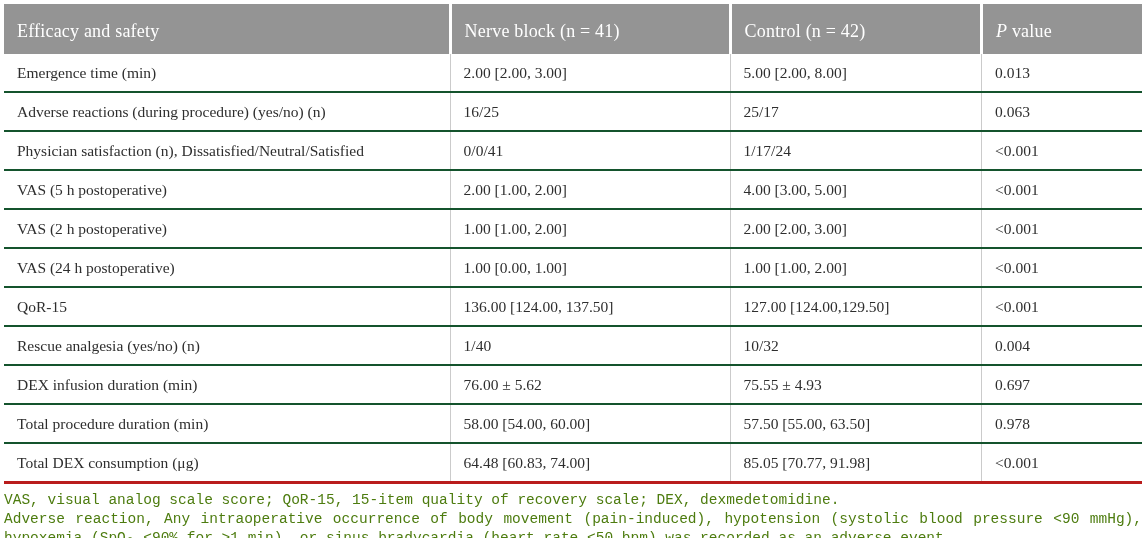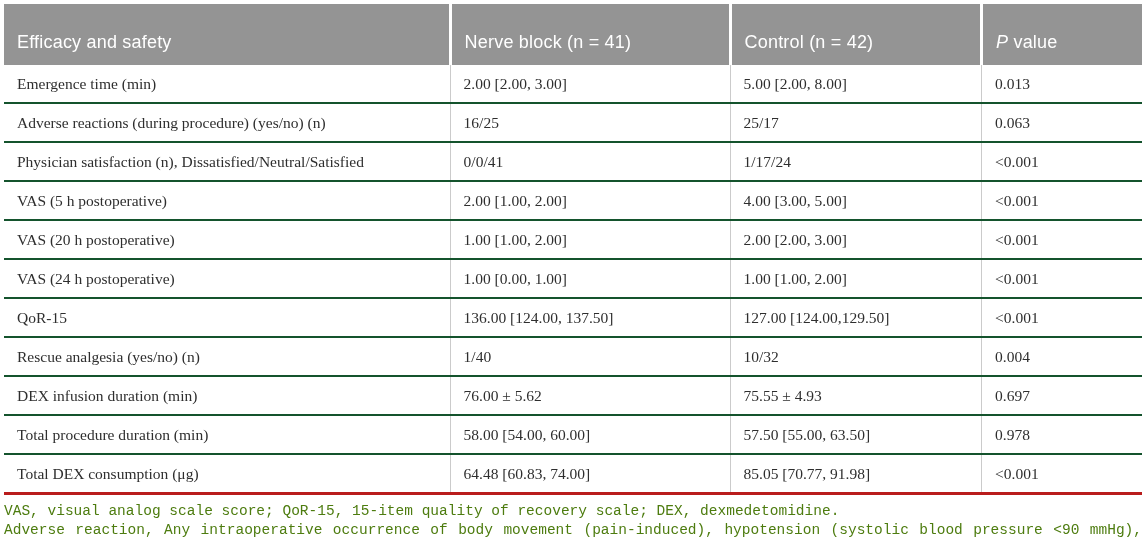--- a/index.html
+++ b/index.html
@@ -21,28 +21,28 @@
     table-layout: fixed;
   }
   table.results col.c1 { width: 39.2%; }
   table.results col.c2 { width: 24.6%; }
   table.results col.c3 { width: 22.1%; }
   table.results col.c4 { width: 14.1%; }
 
   thead th {
     background: #949494;
     color: #ffffff;
-    font-family: Liberation Sans, sans-serif;
+    font-family: Liberation Serif, serif;
     font-size: 18px;
     font-weight: 400;
     letter-spacing: 0.2px;
     text-align: left;
     vertical-align: middle;
     height: 45px;
-    padding: 16px 8px 0 13px;
+    padding: 5px 8px 0 13px;
   }
   thead th + th {
     border-left: 3px solid #ffffff;
   }
   thead th .italic {
     font-style: italic;
   }
 
   tbody td {
     font-family: "Liberation Serif", serif;
@@ -118,21 +118,21 @@
         <td>1/17/24</td>
         <td>&lt;0.001</td>
       </tr>
       <tr>
         <td>VAS (5 h postoperative)</td>
         <td>2.00 [1.00, 2.00]</td>
         <td>4.00 [3.00, 5.00]</td>
         <td>&lt;0.001</td>
       </tr>
       <tr>
-        <td>VAS (20 h postoperative)</td>
+        <td>VAS (2 h postoperative)</td>
         <td>1.00 [1.00, 2.00]</td>
         <td>2.00 [2.00, 3.00]</td>
         <td>&lt;0.001</td>
       </tr>
       <tr>
         <td>VAS (24 h postoperative)</td>
         <td>1.00 [0.00, 1.00]</td>
         <td>1.00 [1.00, 2.00]</td>
         <td>&lt;0.001</td>
       </tr>

